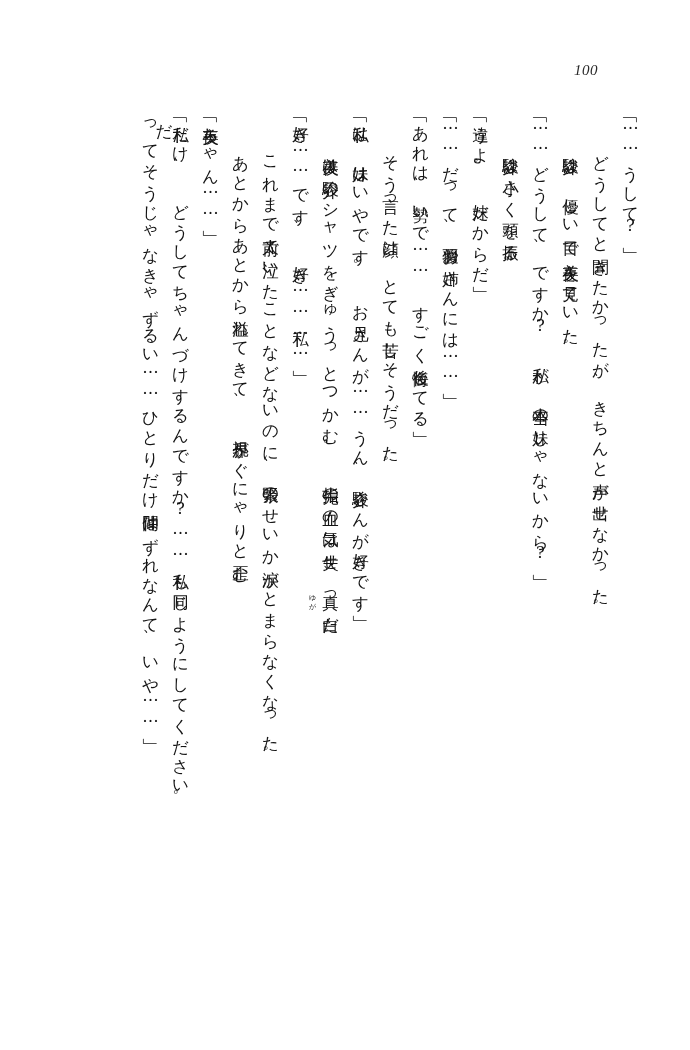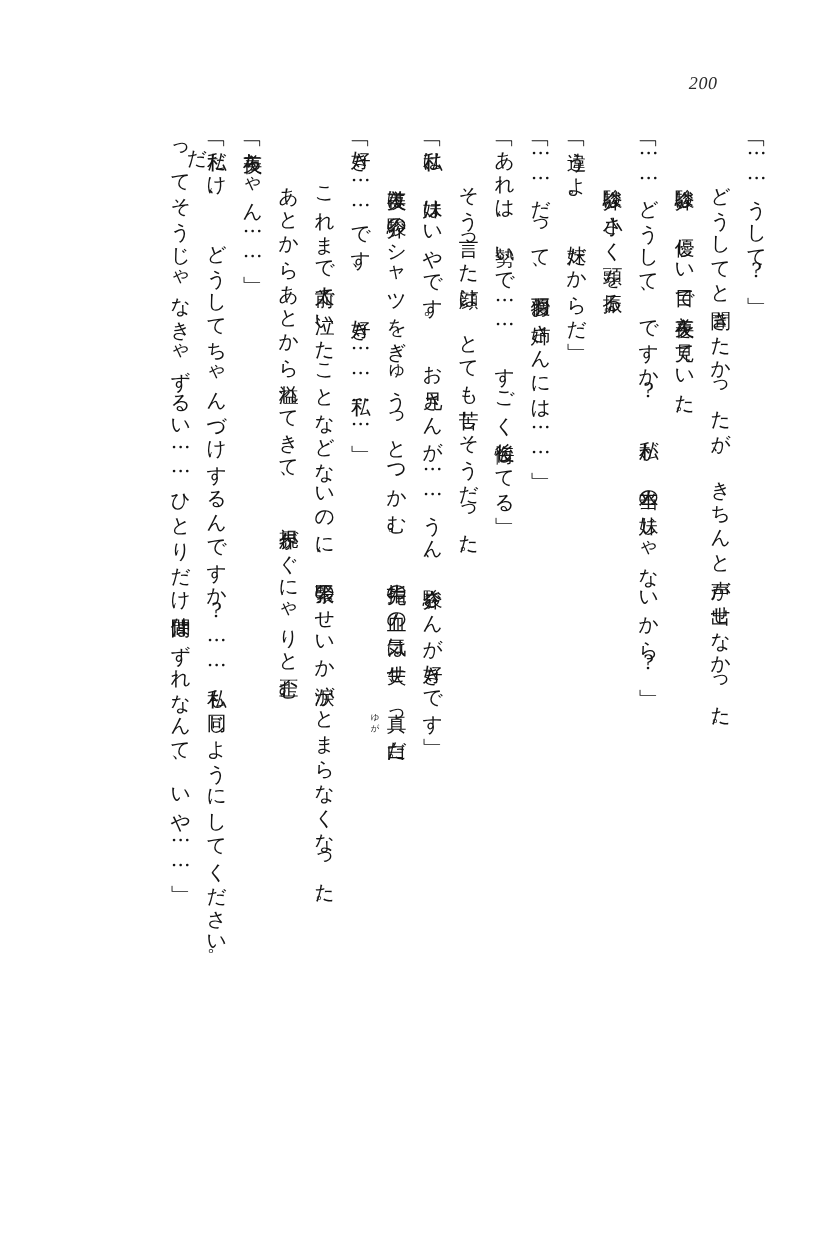--- a/index.html
+++ b/index.html
@@ -67,21 +67,21 @@
     color: #222;
     letter-spacing: 0px;
     line-height: 1;
   }
 </style>
 </head>
 <body>
 
 <div id="page">
 
-  <div id="page-number">200</div>
+  <div id="page-number">100</div>
 
   <div id="text-block">
     <div class="col">「……うして?」</div>
     <div class="col indent">　どうしてと聞きたかったが、きちんと声が出せなかった。</div>
     <div class="col indent">　駿介は、優しい目で美夜を見ていた。</div>
     <div class="col">「……どうして、ですか?　私が、本当の妹じゃないから?」</div>
     <div class="col indent">　駿介は小さく頭を振る。</div>
     <div class="col">「違うよ。　妹だからだ」</div>
     <div class="col">「……だって、優羽お姉さんには……」</div>
     <div class="col">「あれは、勢いで……　すごく後悔してる」</div>

